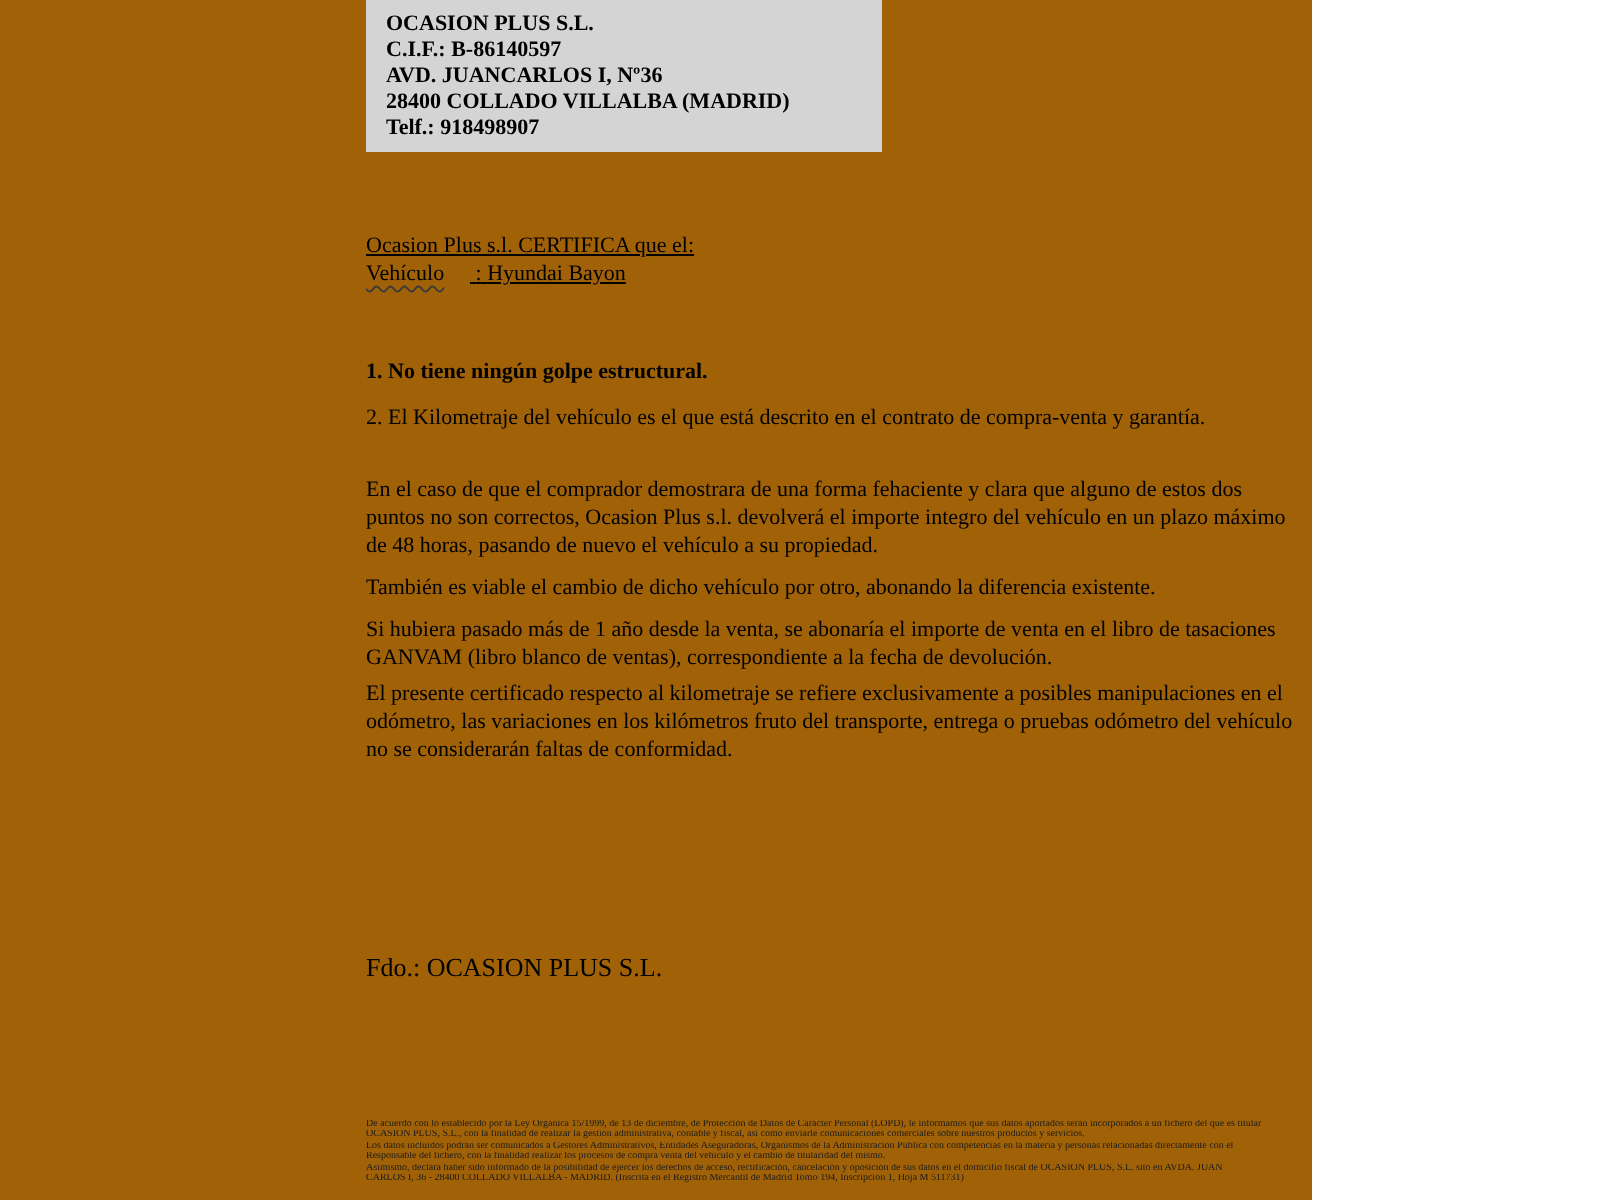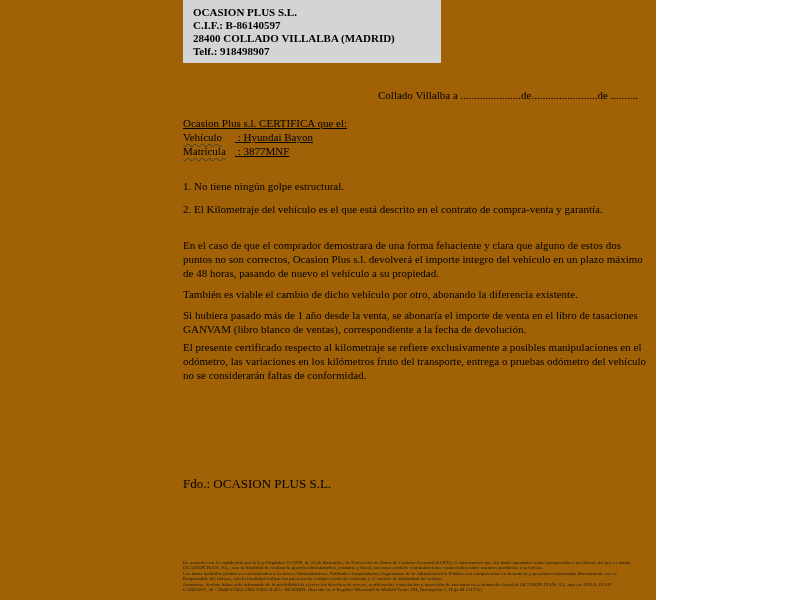--- a/index.html
+++ b/index.html
@@ -57,21 +57,21 @@
     text-underline-offset: 2px;
   }
 
   .point {
     position: absolute;
     left: 183px;
     font-size: 11px;
     line-height: 14px;
     width: 470px;
   }
-  .point-1 { top: 179px; }
+  .point-1 { top: 179px; font-weight: bold; }
   .point-2 { top: 202px; }
 
   .para {
     position: absolute;
     left: 183px;
     width: 468px;
     font-size: 11px;
     line-height: 14px;
     text-align: left;
   }
@@ -103,37 +103,32 @@
   }
 </style>
 </head>
 <body>
 
 <div id="page">
 
   <div class="letterhead" style="background: rgb(212, 212, 212);">
     <div>OCASION PLUS S.L.</div>
     <div>C.I.F.: B-86140597</div>
+    <div>AVD. JUANCARLOS I, Nº36</div>
     <div>28400 COLLADO VILLALBA (MADRID)</div>
     <div>Telf.: 918498907</div>
   </div>
 
-  <div class="date-line">Collado Villalba a ......................de........................de ..........</div>
 
   <div class="cert-block">
     <div>Ocasion Plus s.l. CERTIFICA que el:</div>
     <div class="field-row">
       <span class="field-label">Vehículo</span>
       <span>:</span>
       <span>Hyundai Bayon</span>
-    </div>
-    <div class="field-row">
-      <span class="field-label">Matrícula</span>
-      <span>:</span>
-      <span>3877MNF</span>
     </div>
   </div>
 
   <div class="point point-1">1. No tiene ningún golpe estructural.</div>
   <div class="point point-2">2. El Kilometraje del vehículo es el que está descrito en el contrato de compra-venta y garantía.</div>
 
   <div class="para para-1">En el caso de que el comprador demostrara de una forma fehaciente y clara que alguno de estos dos puntos no son correctos, Ocasion Plus s.l. devolverá el importe integro del vehículo en un plazo máximo de 48 horas, pasando de nuevo el vehículo a su propiedad.</div>
   <div class="para para-2">También es viable el cambio de dicho vehículo por otro, abonando la diferencia existente.</div>
   <div class="para para-3">Si hubiera pasado más de 1 año desde la venta, se abonaría el importe de venta en el libro de tasaciones GANVAM (libro blanco de ventas), correspondiente a la fecha de devolución.</div>
   <div class="para para-4">El presente certificado respecto al kilometraje se refiere exclusivamente a posibles manipulaciones en el odómetro, las variaciones en los kilómetros fruto del transporte, entrega o pruebas odómetro del vehículo no se considerarán faltas de conformidad.</div>

